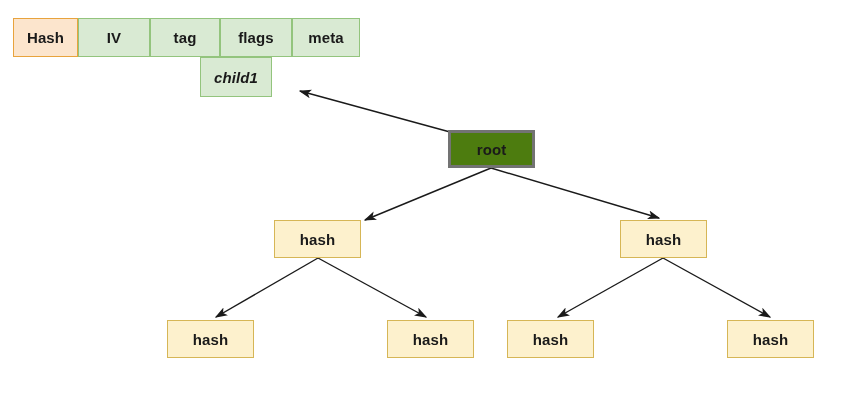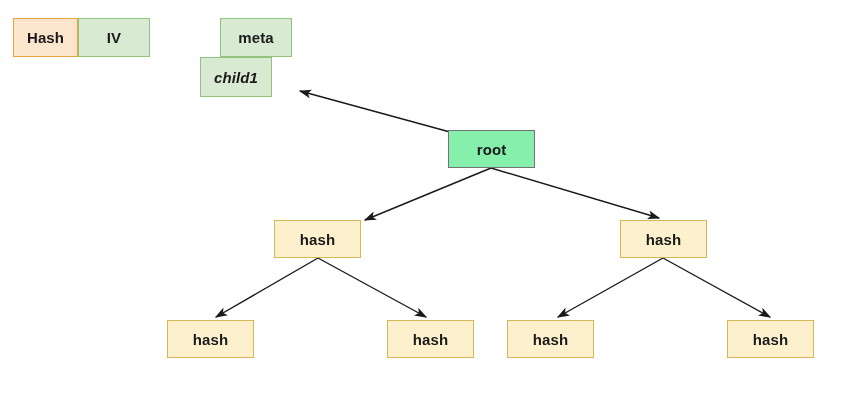--- a/index.html
+++ b/index.html
@@ -46,22 +46,22 @@
   .node-hash-legend {
     background: #fce5cd;
     border: 1px solid #e8a33d;
   }
   .node-field {
     background: #d9ead3;
     border: 1px solid #93c47d;
     text-align: right;
   }
   .node-root {
-    background: #86efac;
-    border: 1px solid #737373;
+    background: #4d7c0f;
+    border: 3px solid #737373;
   }
   .node-hash {
     background: #fdf1cd;
     border: 1px solid #d6b656;
   }
 </style>
 </head>
 <body>
 
 <div id="diagram-canvas">
@@ -89,25 +89,31 @@
   </svg>
 
   <div class="node node-hash-legend" style="left:13px; top:16px; width:65px; height:39px;">
     <span>Hash</span>
   </div>
 
   <div class="node node-field" style="left:78px; top:16px; width:72px; height:39px;">
     <span>IV</span>
   </div>
 
+  <div class="node node-field" style="left:150px; top:16px; width:70px; height:39px;">
+    <span>tag</span>
+  </div>
 
   <div class="node node-field" style="left:220px; top:16px; width:72px; height:39px;">
+    <span>flags</span>
+  </div>
+
+  <div class="node node-field" style="left:292px; top:16px; width:68px; height:39px;">
     <span>meta</span>
   </div>
-
 
 
   <div class="node node-field" style="left:200px; top:55px; width:72px; height:40px;font-style:italic;">
     <span>child1</span>
   </div>
 
   <div class="node node-root" style="left:448px; top:128px; width:87px; height:38px;">
     <span>root</span>
   </div>
 

